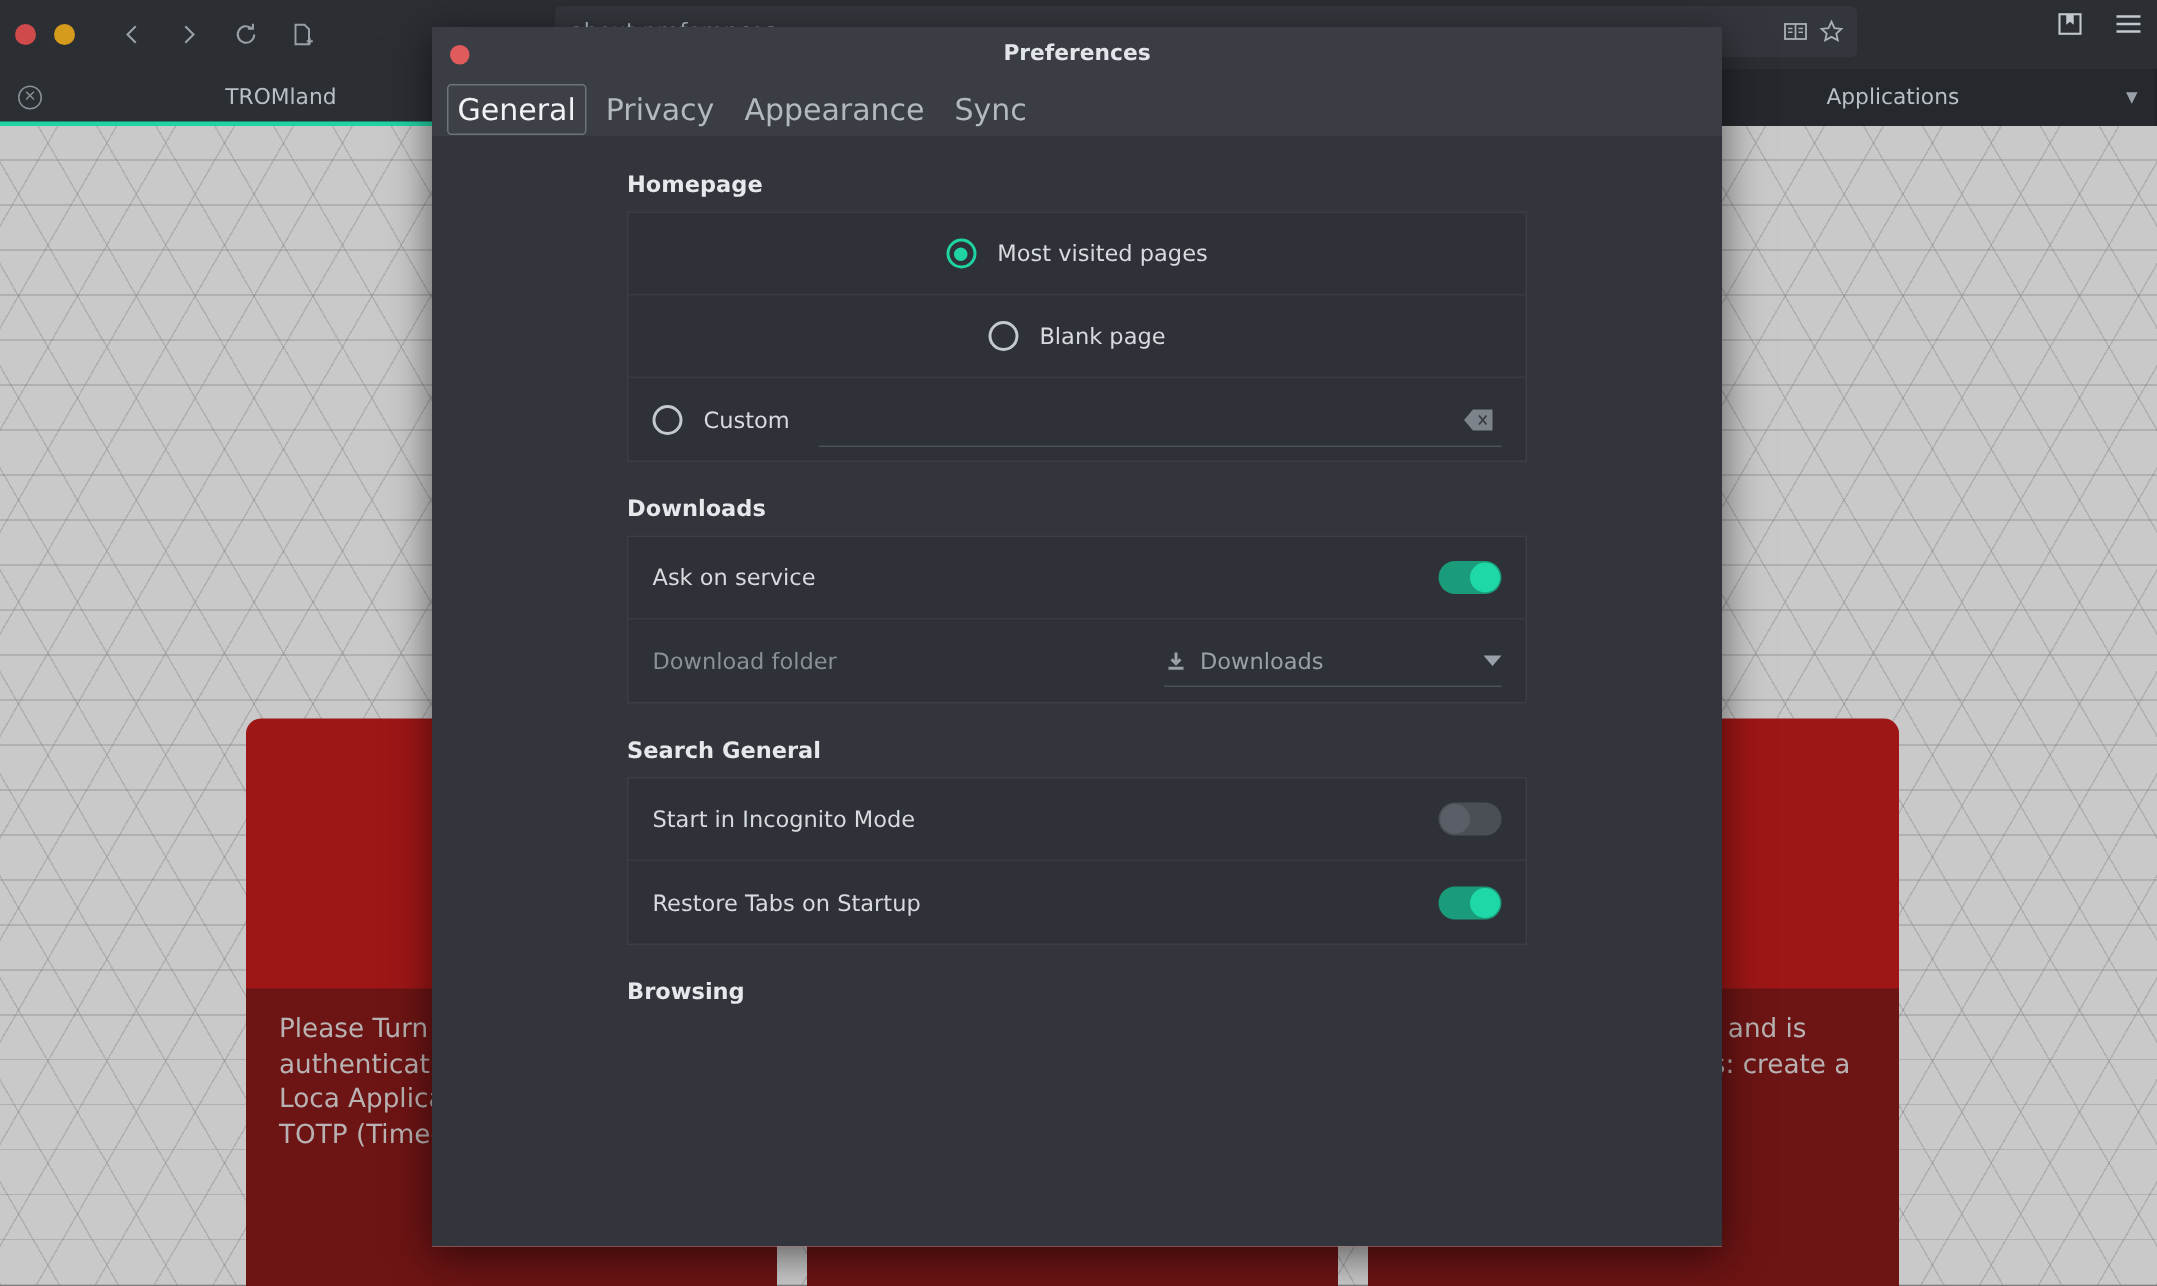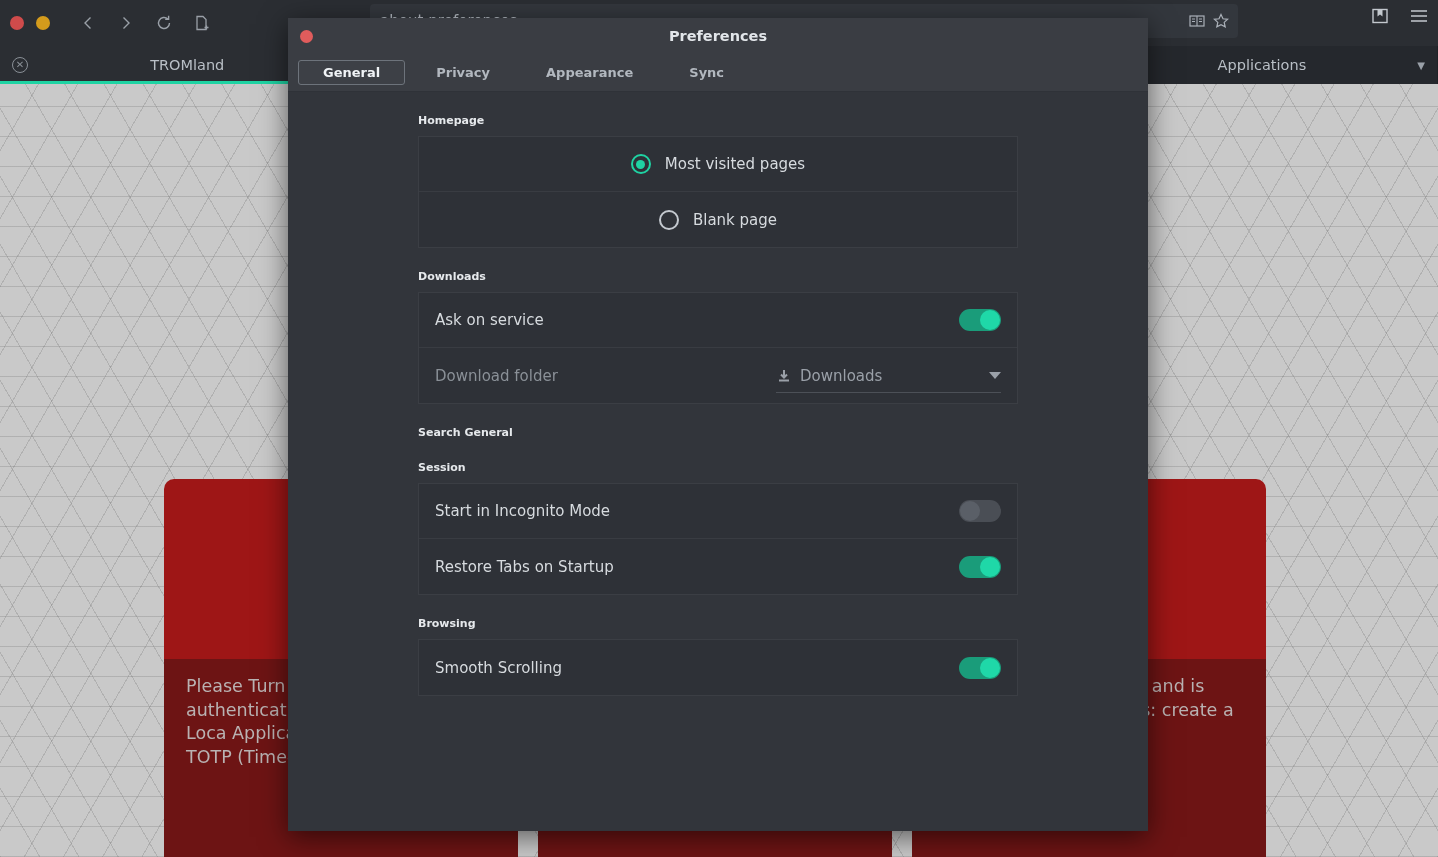--- a/index.html
+++ b/index.html
@@ -146,35 +146,35 @@
     pointer-events: none;
   }
   .dlg-tabs {
     height: 38px; background: #3a3d43;
     display: flex; align-items: center; gap: 6px;
     padding-left: 10px;
     flex: 0 0 auto;
     border-bottom: 1px solid #2f3238;
   }
   .dlg-tab {
-    padding: 4px 24px; font-size: 13px; color: #b2b8bf;
-    border-radius: 3px; border: 1px solid transparent; font-weight: bold;
+    padding: 4px 6px; font-size: 20px; color: #b2b8bf;
+    border-radius: 3px; border: 1px solid transparent;
   }
   .dlg-tab.active {
     color: #f0f3f6;
     border-color: #6d737b;
     background: #3d4046;
   }
   .dlg-body {
     flex: 1 1 auto; overflow: hidden;
     background: #32353b;
     padding: 22px 0 0 0;
   }
   .sec-title {
-    color: #e6e9ec; font-size: 11px; font-weight: bold;
+    color: #e6e9ec; font-size: 15px; font-weight: bold;
     margin: 0 0 9px 130px;
   }
   .sec-title.spaced { margin-top: 22px; }
   .group {
     margin: 0 130px 0 130px;
     background: #2e3137;
     border: 1px solid #3b3e44;
   }
   .row {
     height: 55px; display: flex; align-items: center;
@@ -382,20 +382,33 @@
     <div class="sec-title">Homepage</div>
     <div class="group">
       <div class="row">
         <span class="radio on"></span>
         <span class="row-label">Most visited pages</span>
       </div>
       <div class="row">
         <span class="radio"></span>
         <span class="row-label">Blank page</span>
       </div>
+      <div class="row">
+        <span class="radio"></span>
+        <span class="row-label">Custom</span>
+        <span class="url-input">
+          <input type="text" placeholder="" style="">
+          <span class="clear-icon">
+            <svg width="22" height="16" viewBox="0 0 22 16">
+              <path d="M7 1h13v14H7L1 8z" fill="#7d838a"></path>
+              <path d="M11 5l5 6M16 5l-5 6" stroke="#3a3d43" stroke-width="1.3"></path>
+            </svg>
+          </span>
+        </span>
+      </div>
     </div>
 
     <div class="sec-title spaced">Downloads</div>
     <div class="group">
       <div class="row">
         <span class="row-label">Ask on service</span>
         <span class="spacer"></span>
         <span class="toggle on"></span>
       </div>
       <div class="row">
@@ -409,37 +422,29 @@
             </svg>
           </span>
           <span class="folder-text">Downloads</span>
           <span class="caret-down"></span>
         </span>
       </div>
     </div>
 
     <div class="sec-title spaced">Search General</div>
 
-    <div class="sec-title spaced">Session</div>
     <div class="group">
       <div class="row">
         <span class="row-label">Start in Incognito Mode</span>
         <span class="spacer"></span>
         <span class="toggle"></span>
       </div>
       <div class="row">
         <span class="row-label">Restore Tabs on Startup</span>
         <span class="spacer"></span>
         <span class="toggle on"></span>
       </div>
     </div>
 
     <div class="sec-title spaced">Browsing</div>
-    <div class="group">
-      <div class="row">
-        <span class="row-label">Smooth Scrolling</span>
-        <span class="spacer"></span>
-        <span class="toggle on"></span>
-      </div>
-    </div>
 
   </div>
 </div>
 
 </body></html>

